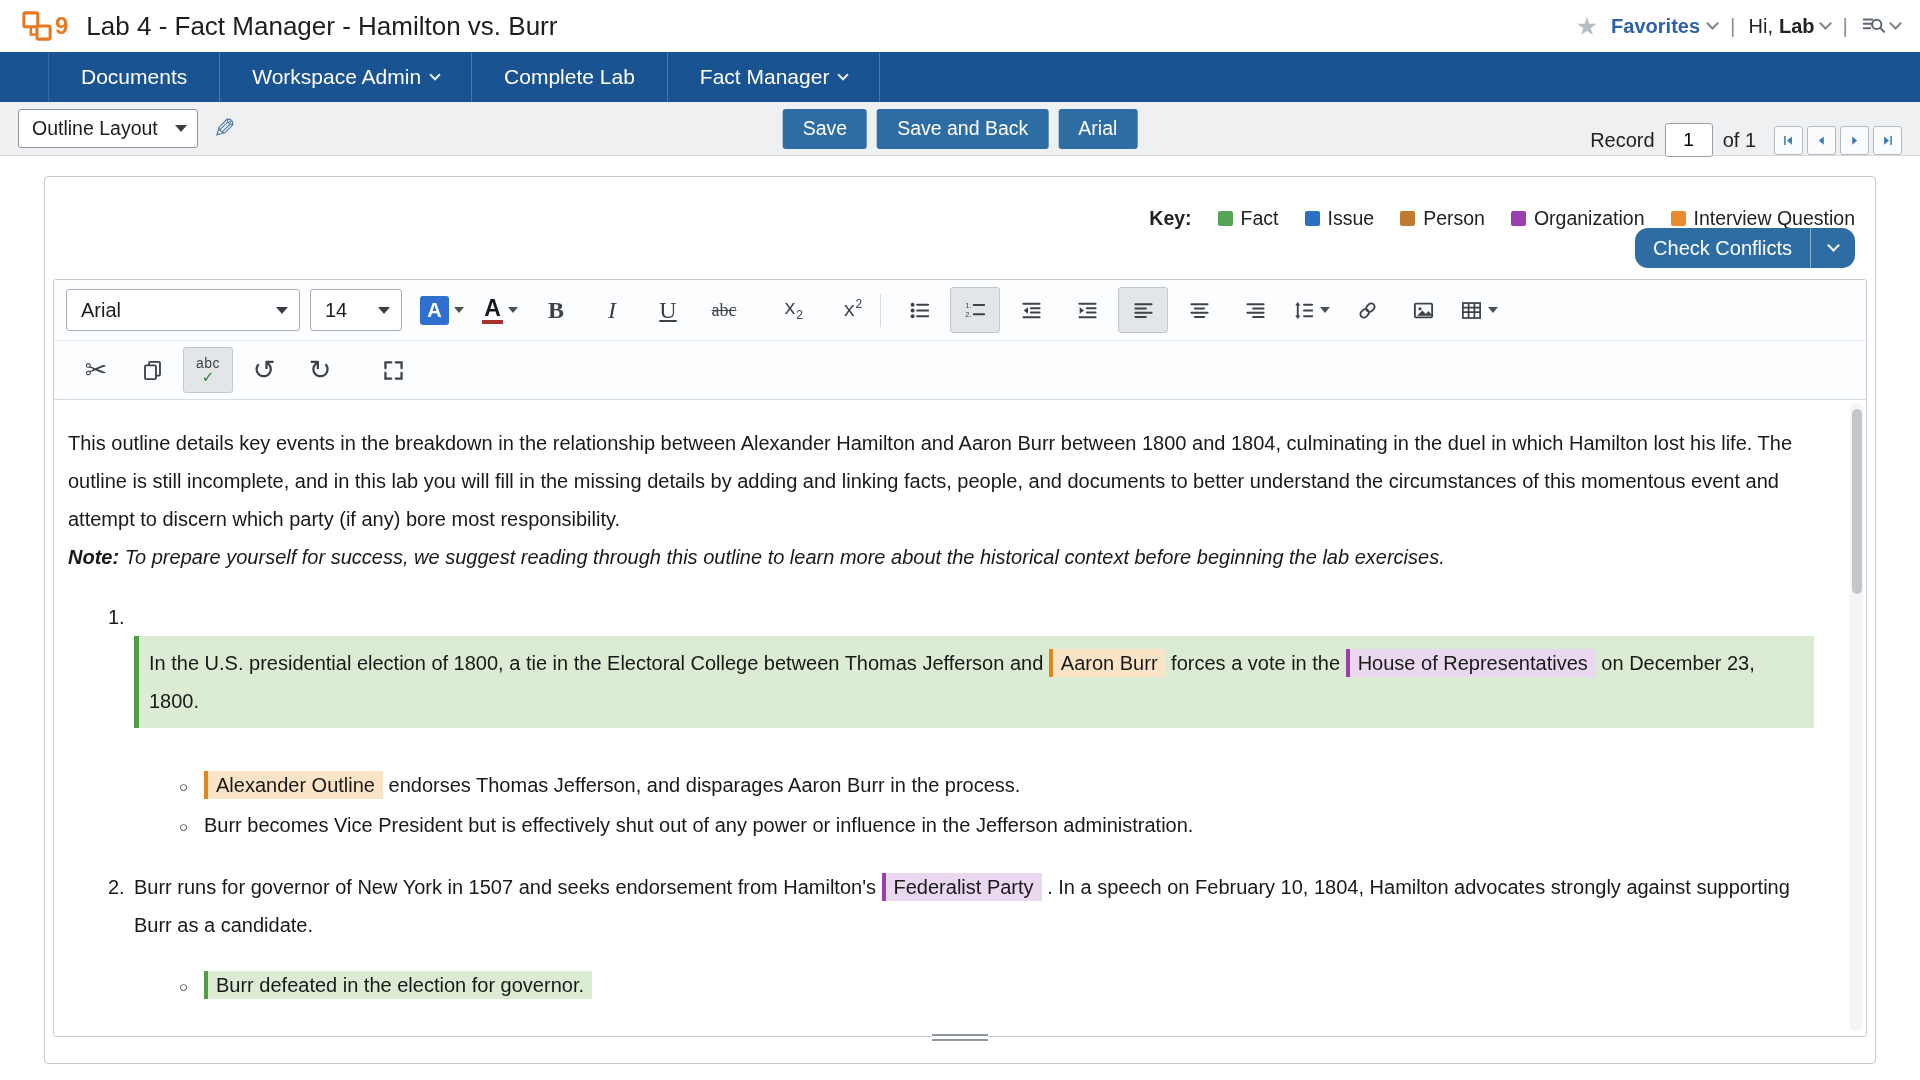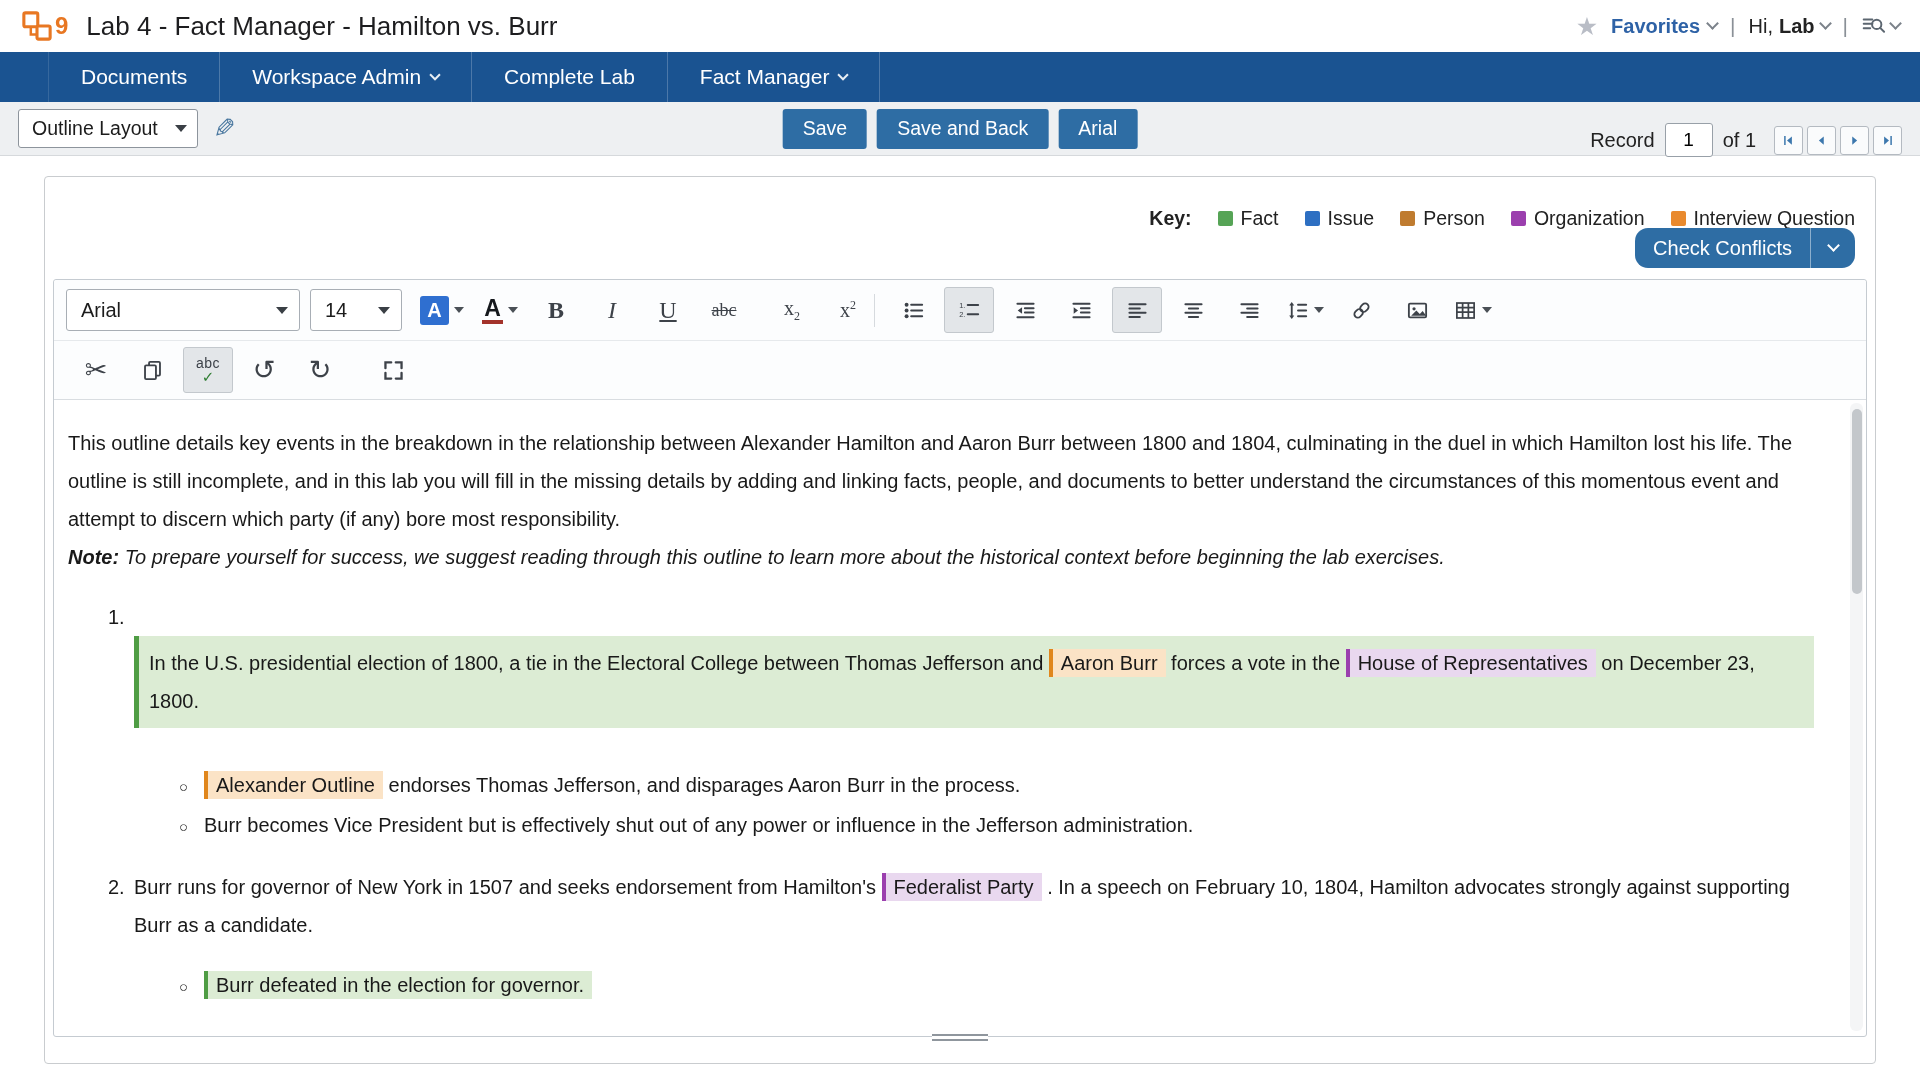--- a/index.html
+++ b/index.html
@@ -84,21 +84,21 @@
   .tb-btn { min-width: 50px; height: 46px; border: 1px solid transparent; background: transparent; border-radius: 3px;
             display: flex; align-items: center; justify-content: center; color: #3d4249; cursor: pointer;
             margin: 0 3px; font-family: inherit; padding: 0 4px; }
   .tb-btn svg { width: 23px; height: 23px; }
   .tb-btn.active { background: #e3e6e9; border-color: #c3c8cd; }
   .glyph-serif { font-family: "Liberation Serif", "DejaVu Serif", serif; font-size: 24px; }
   .g-bold { font-weight: 700; }
   .g-italic { font-style: italic; }
   .g-under { text-decoration: underline; }
   .g-strike { font-family: "Liberation Serif", "DejaVu Serif", serif; font-size: 18px; text-decoration: line-through; }
-  .g-subsup { font-family: Liberation Serif, serif; font-size: 20px; margin-left: 24px; }
+  .g-subsup { font-family: Liberation Mono, monospace; font-size: 20px; margin-left: 24px; }
   .g-subsup .sm { font-size: 12px; }
   .bg-a { width: 29px; height: 29px; background: #2f6fd0; color: #fff; border-radius: 3px; display: flex;
           align-items: center; justify-content: center; font-size: 20px; font-weight: 700; }
   .tc-a { font-size: 23px; font-weight: 700; color: #15181c; border-bottom: 4px solid #a3332b;
           line-height: 1.05; padding: 0 2px; }
   .mini-caret { width: 0; height: 0; border-left: 5px solid transparent; border-right: 5px solid transparent;
                 border-top: 6px solid #4a5056; margin-left: 5px; }
   .tb-sep { width: 1px; height: 33px; background: #d6dade; margin: 0 10px; }
   .cut-icon, .undo-icon, .redo-icon { font-size: 27px; line-height: 1; }
   .spell-stack { display: flex; flex-direction: column; align-items: center; line-height: 1; }

